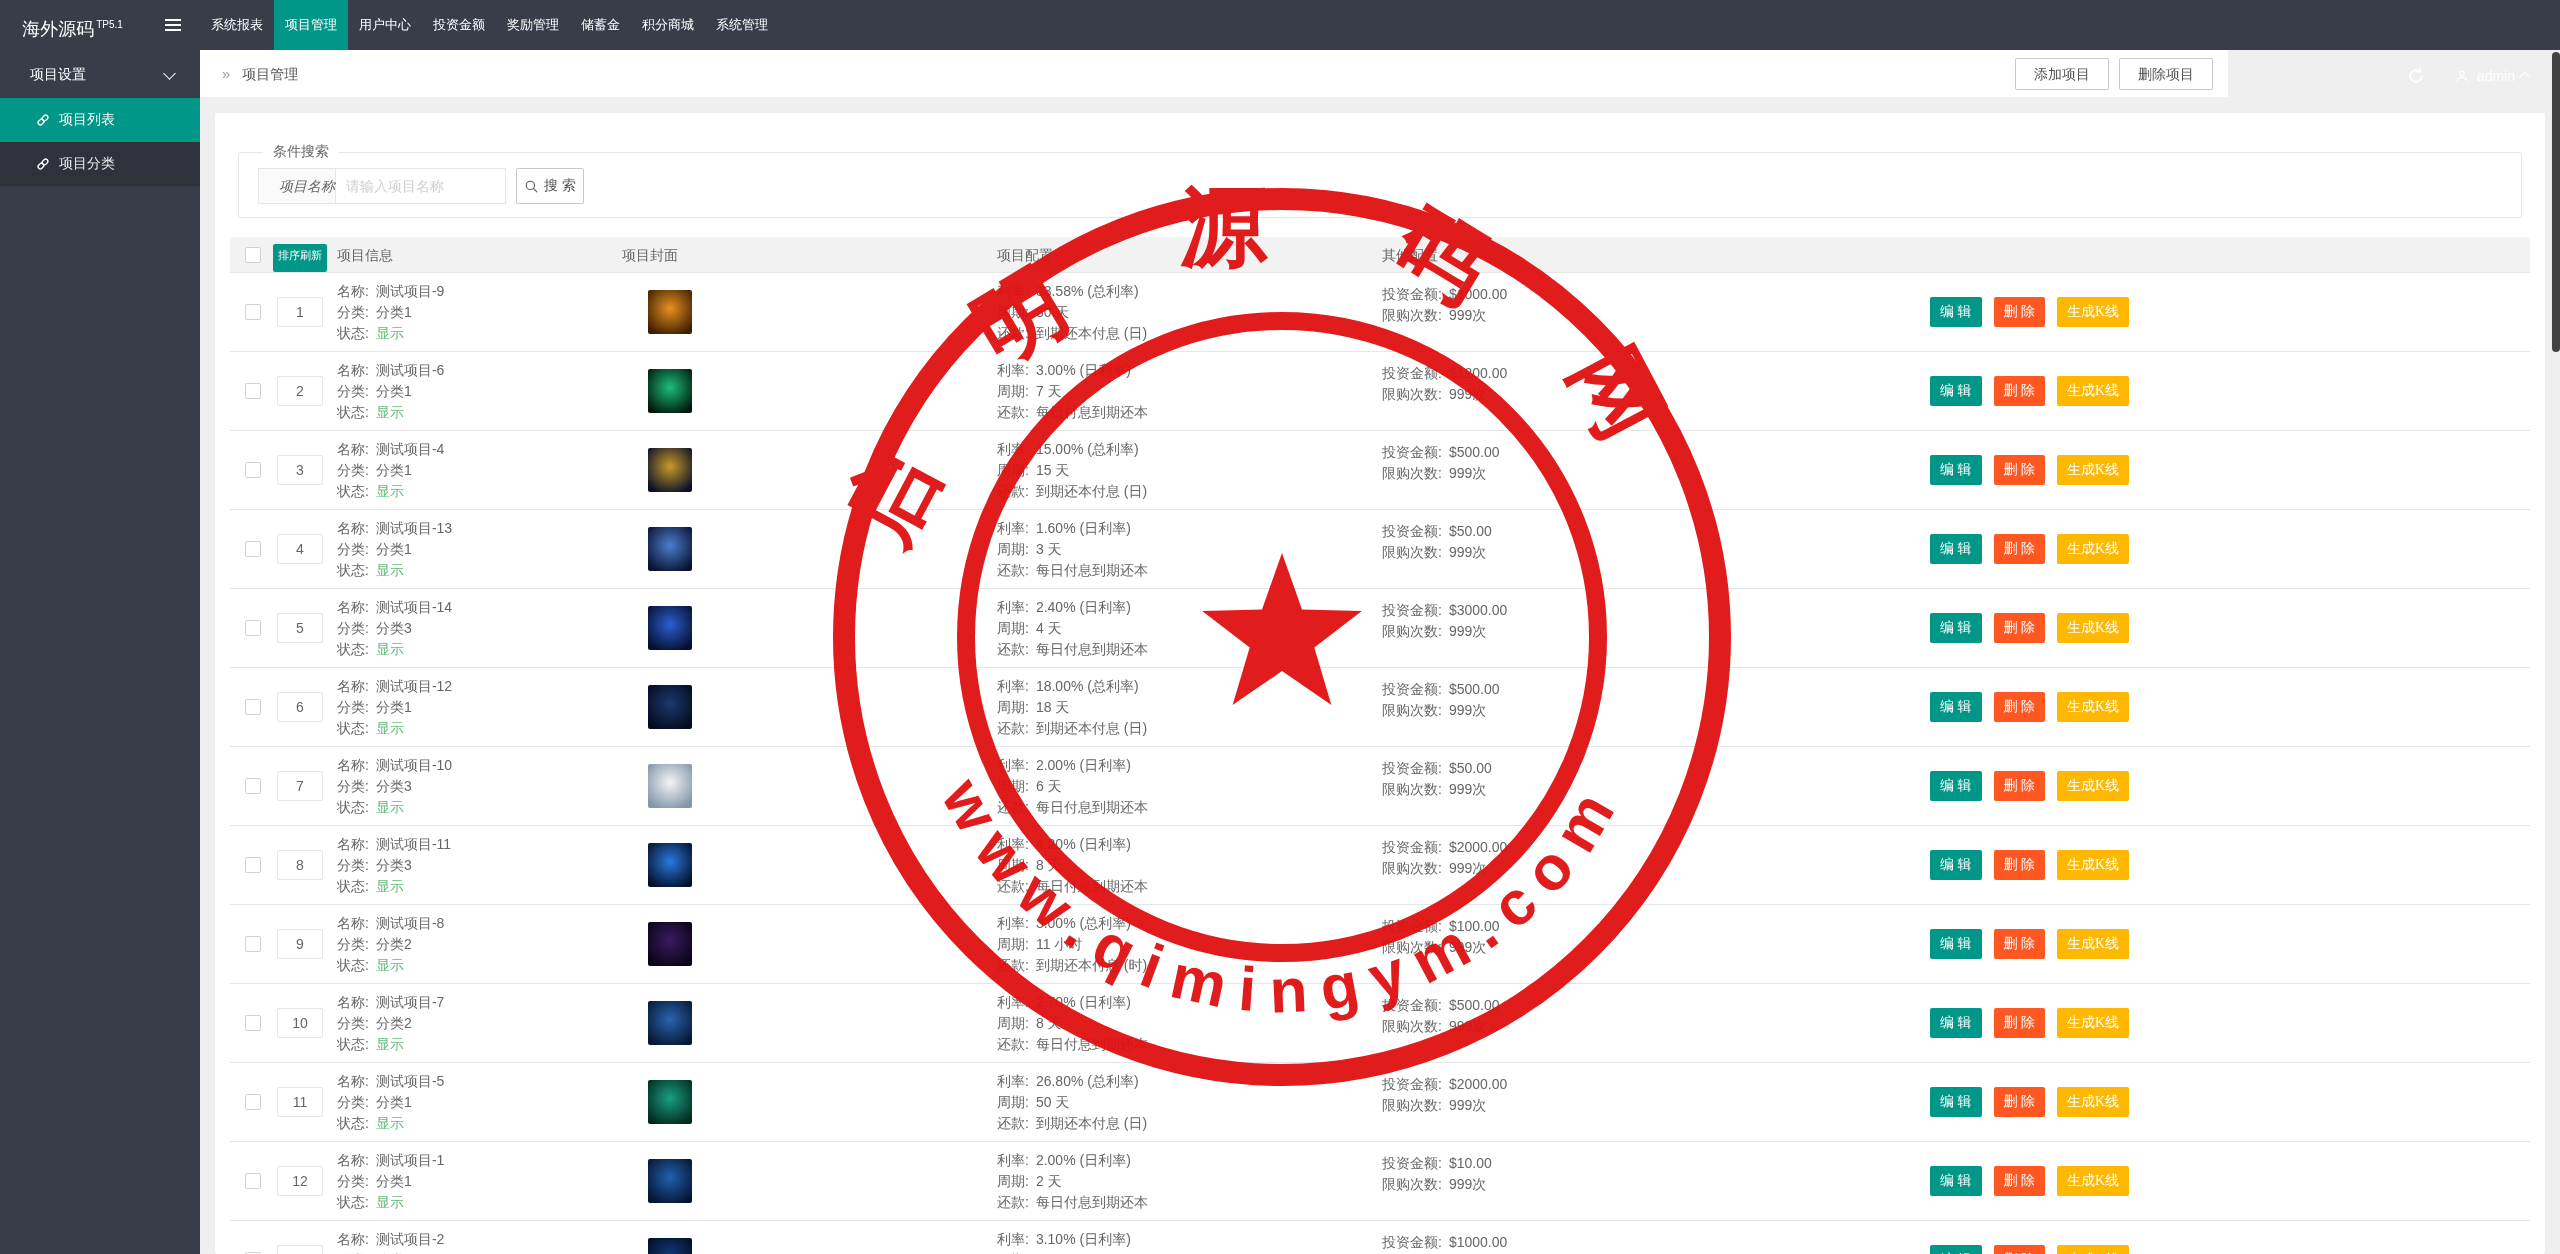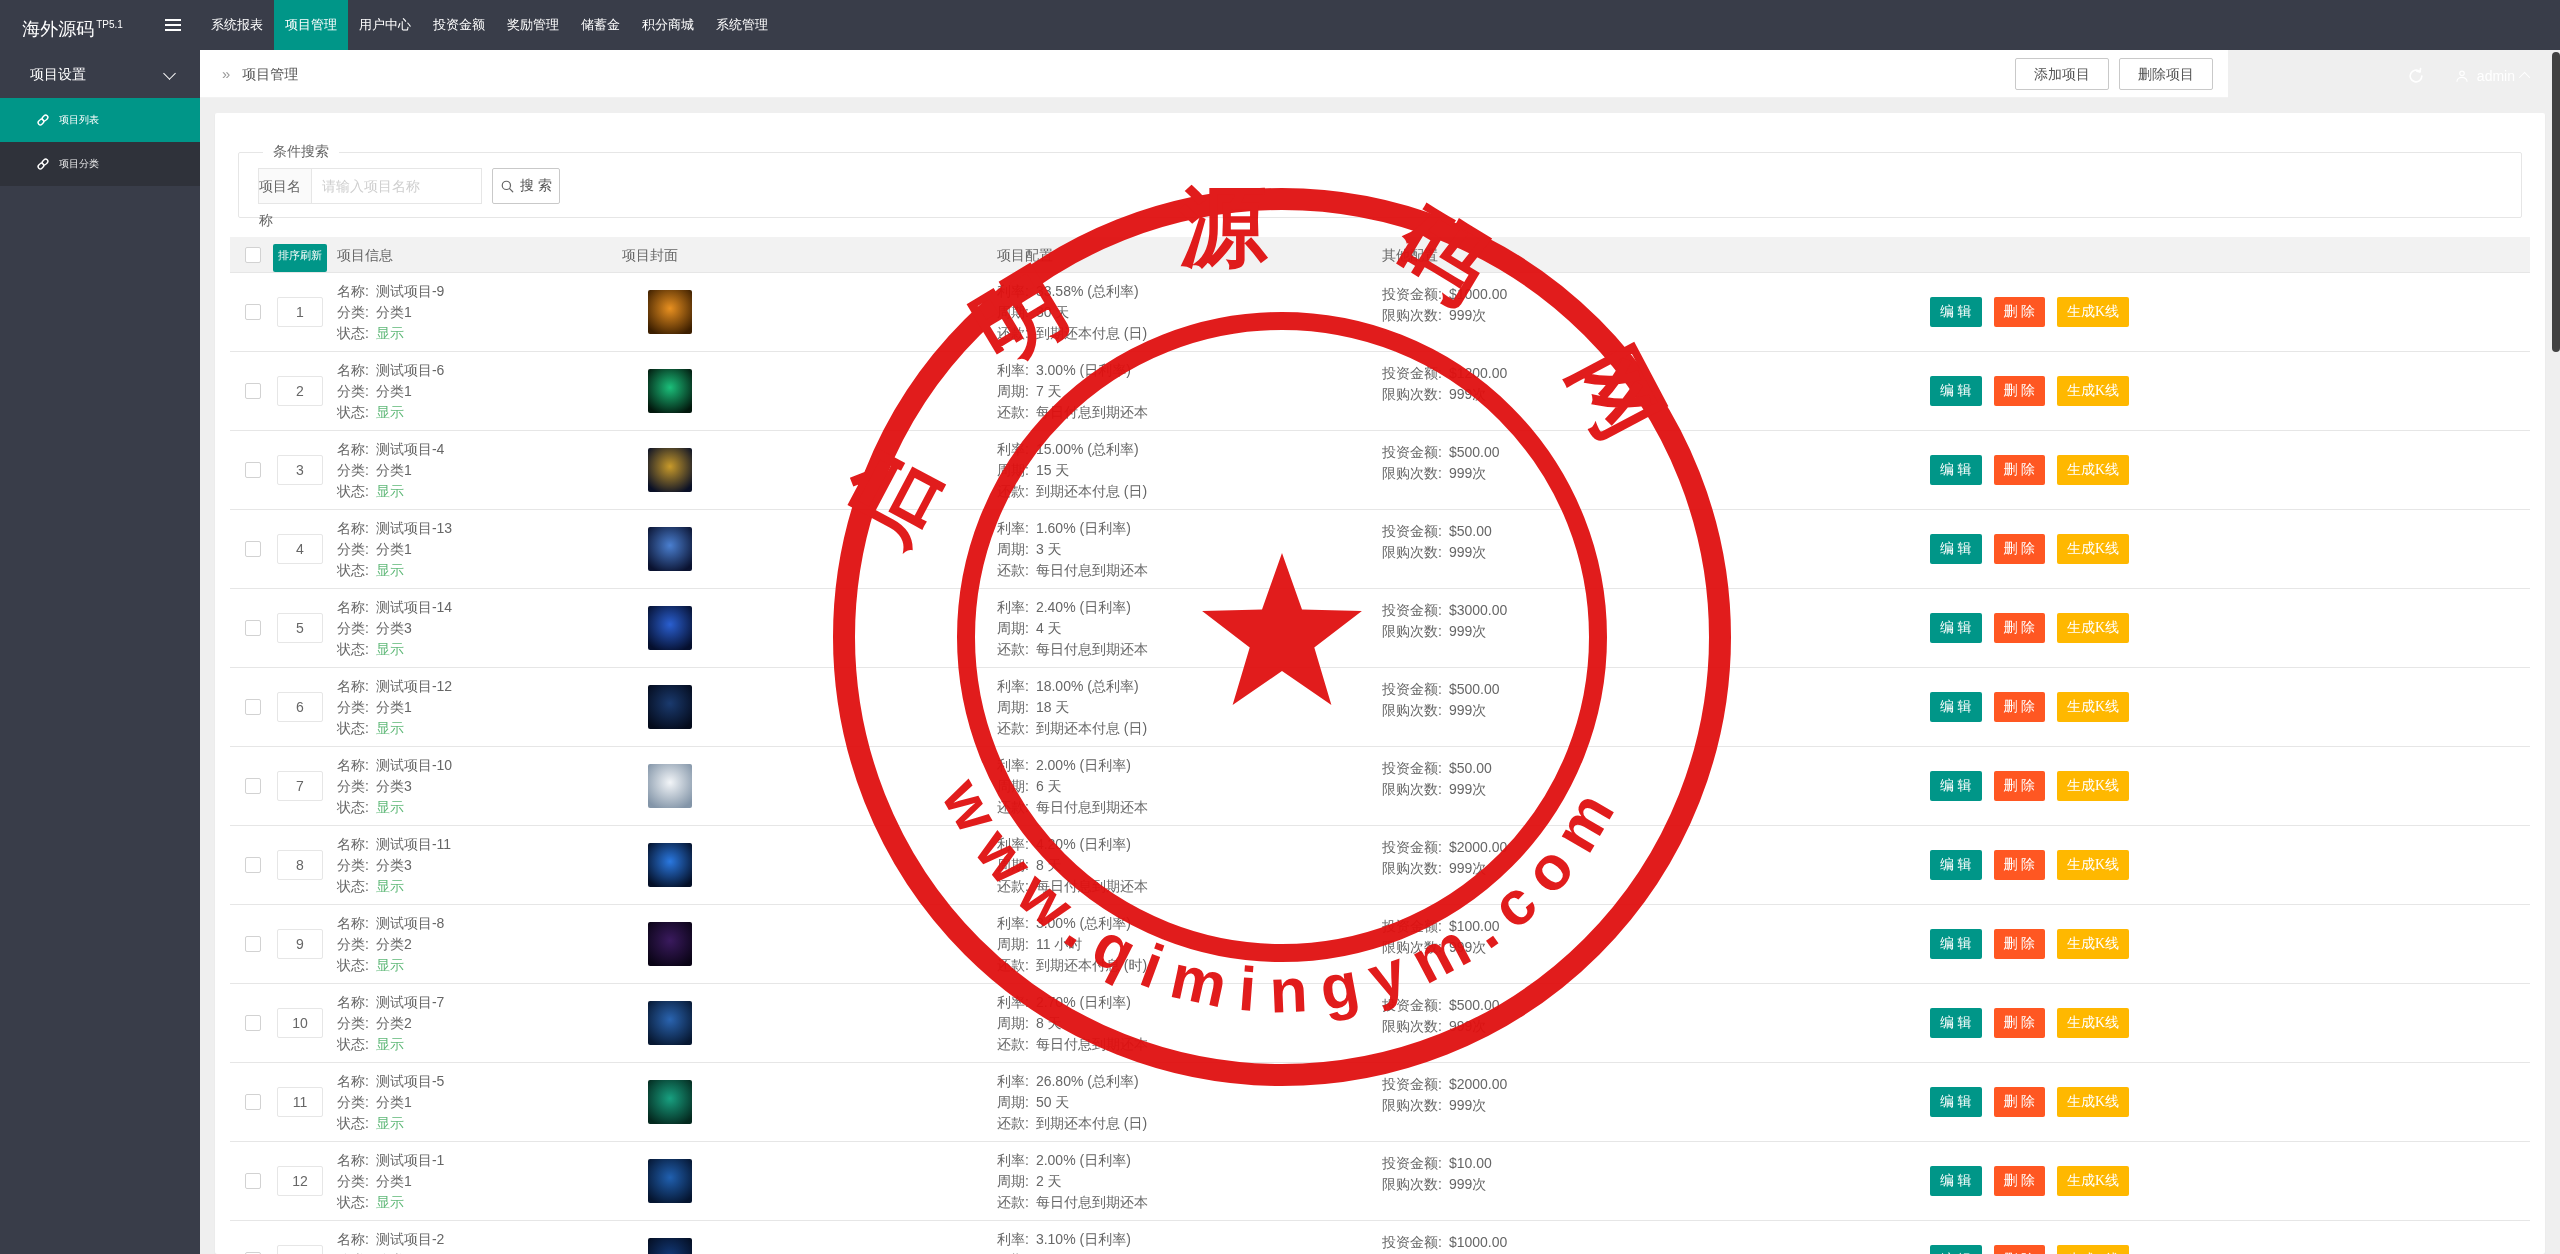--- a/index.html
+++ b/index.html
@@ -25,43 +25,43 @@
   .caret-up { width:8px; height:8px; border-left:1.5px solid #fff; border-top:1.5px solid #fff;
               transform:rotate(45deg) translateY(2px); }
 
   
   .sidebar { position:absolute; left:0; top:50px; width:200px; height:1204px; background:#393D49; z-index:20; }
   .side-group { height:48px; line-height:48px; padding-left:30px; color:#fff; font-size:14px;
                 position:relative; cursor:pointer; }
   .chevron-down { position:absolute; right:26px; top:19px; width:9px; height:9px;
                   border-left:1.5px solid #fff; border-bottom:1.5px solid #fff; transform:rotate(-45deg); }
   .side-item { height:44px; display:flex; align-items:center; gap:9px; padding-left:36px;
-               background:#2F323A; color:rgba(255,255,255,.9); font-size:10px; cursor:pointer; }
+               background:#2F323A; color:rgba(255,255,255,.9); font-size:14px; cursor:pointer; }
   .side-item.active { background:#009688; color:#fff; }
 
   
   .crumb-bar { position:absolute; left:200px; top:50px; width:2028px; height:48px; background:#fff;
                border-bottom:1px solid #f2f2f2; z-index:10; }
   .crumb { position:absolute; left:22px; top:0; line-height:48px; color:#555; }
   .crumb .sep { color:#999; margin-right:8px; font-size:15px; }
   .crumb-btns { position:absolute; right:15px; top:8px; display:flex; gap:10px; }
   .btn-plain { height:32px; line-height:30px; padding:0 18px; background:#fff; border:1px solid #C9C9C9;
                border-radius:2px; color:#555; font-size:14px; cursor:pointer; }
 
   
   .card { position:absolute; left:215px; top:113px; width:2330px; height:1141px; background:#fff;
           border-radius:2px; box-shadow:0 1px 2px rgba(0,0,0,.06); overflow:hidden; }
 
   
   .fieldset { position:absolute; left:23px; top:39px; width:2284px; height:66px;
               border:1px solid #e6e6e6; border-radius:2px; }
   .legend { position:absolute; left:24px; top:-10px; background:#fff; padding:0 10px; color:#666; font-size:14px; }
   .search-row { position:absolute; left:19px; top:15px; display:flex; align-items:stretch; height:36px; }
-  .search-label { width:54px; border:1px solid #e6e6e6; background:#fafafa; text-align:left;
-                  line-height:34px; color:#666; }
+  .search-label { width:78px; border:1px solid #e6e6e6; background:#fafafa; text-align:right;
+                  line-height:34px; color:#666;font-style:italic; }
   .search-input { width:170px; border:1px solid #e6e6e6; border-left:none; padding:0 10px; font-size:14px;
                   color:#666; outline:none; font-family:inherit; }
   .search-input::placeholder { color:#cfcfcf; }
   .search-btn { margin-left:10px; width:68px; border:1px solid #C9C9C9; background:#fff; border-radius:2px;
                 display:flex; align-items:center; justify-content:center; gap:5px; color:#555;
                 font-size:14px; cursor:pointer; }
 
   
   .table { position:absolute; left:15px; top:124px; width:2300px; }
   .thead { position:relative; height:36px; background:#f2f2f2; border-bottom:1px solid #e6e6e6; }

